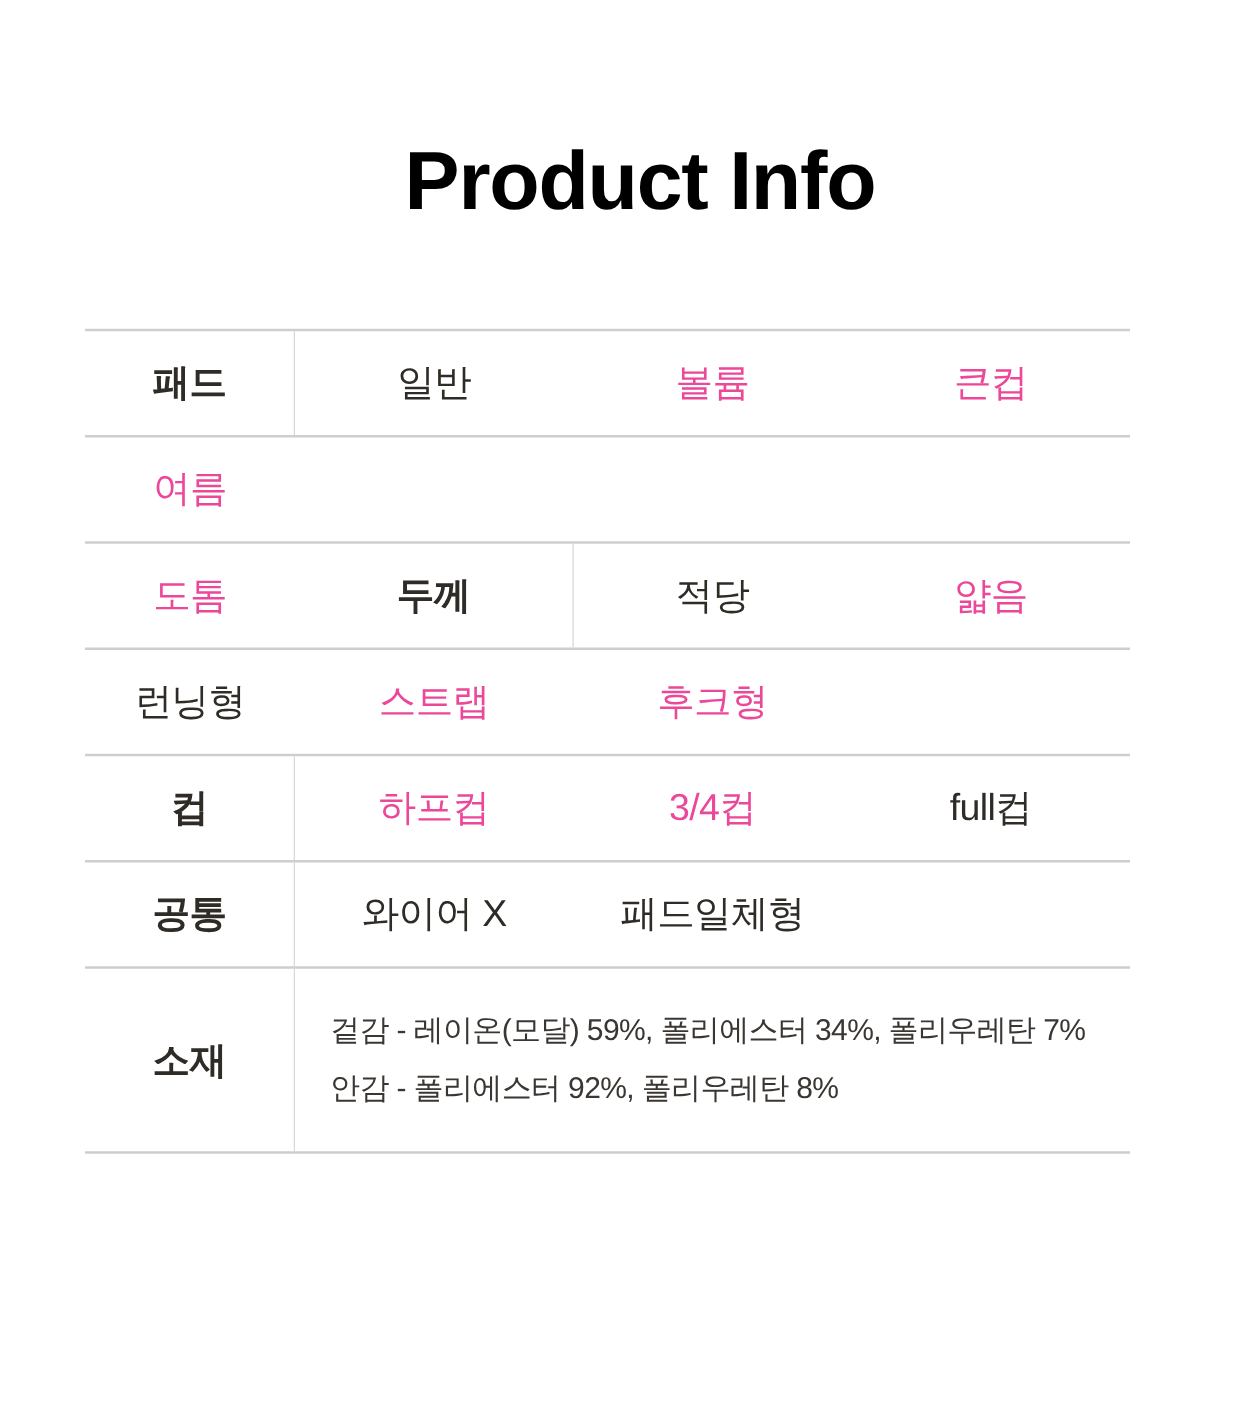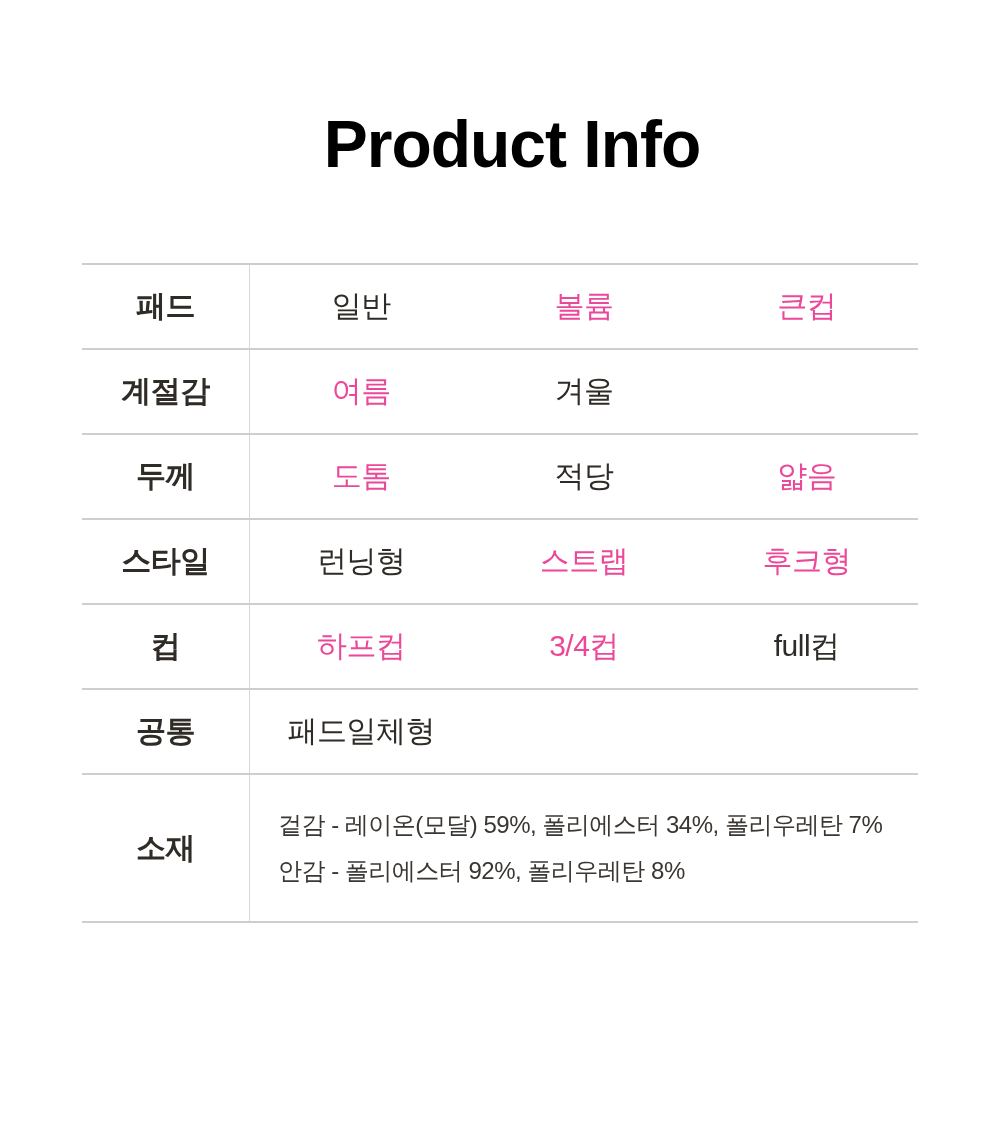--- a/index.html
+++ b/index.html
@@ -22,21 +22,21 @@
     width: 100%;
     text-align: center;
     font-size: 66px;
     line-height: 72px;
     font-weight: 700;
     letter-spacing: -1px;
     color: #000000;
   }
   .spec-table {
     position: absolute;
-    left: 82px;
+    left: 68px;
     top: 263px;
     width: 836px;
     border-top: 2px solid #cecece;
   }
   .spec-row {
     display: grid;
     grid-template-columns: 168px 1fr 1fr 1fr;
     height: 85px;
     box-sizing: border-box;
     border-bottom: 2px solid #cecece;
@@ -92,49 +92,47 @@
   <div class="spec-table">
 
     <div class="spec-row">
       <div class="cell label-cell">패드</div>
       <div class="cell opt sel">일반</div>
       <div class="cell opt">볼륨</div>
       <div class="cell opt">큰컵</div>
     </div>
 
     <div class="spec-row">
-      <div class="cell label-cell">계절감</div>
       <div class="cell opt">여름</div>
-      <div class="cell opt sel">겨울</div>
     </div>
 
     <div class="spec-row">
+      <div class="cell opt">도톰</div>
       <div class="cell label-cell">두께</div>
-      <div class="cell opt">도톰</div>
       <div class="cell opt sel">적당</div>
       <div class="cell opt">얇음</div>
     </div>
 
     <div class="spec-row">
-      <div class="cell label-cell">스타일</div>
       <div class="cell opt sel">런닝형</div>
       <div class="cell opt">스트랩</div>
       <div class="cell opt">후크형</div>
     </div>
 
 
     <div class="spec-row">
       <div class="cell label-cell">컵</div>
       <div class="cell opt">하프컵</div>
       <div class="cell opt">3/4컵</div>
       <div class="cell opt sel">full컵</div>
     </div>
 
     <div class="spec-row">
       <div class="cell label-cell">공통</div>
+      <div class="cell opt sel">와이어 X</div>
       <div class="cell opt sel">패드일체형</div>
       <div class="cell opt"></div>
     </div>
 
     <div class="spec-row material">
       <div class="cell label-cell">소재</div>
       <div class="material-cell">
         <div class="material-line">겉감 - 레이온(모달) 59%, 폴리에스터 34%, 폴리우레탄 7%</div>
         <div class="material-line">안감 - 폴리에스터 92%, 폴리우레탄 8%</div>
       </div>

